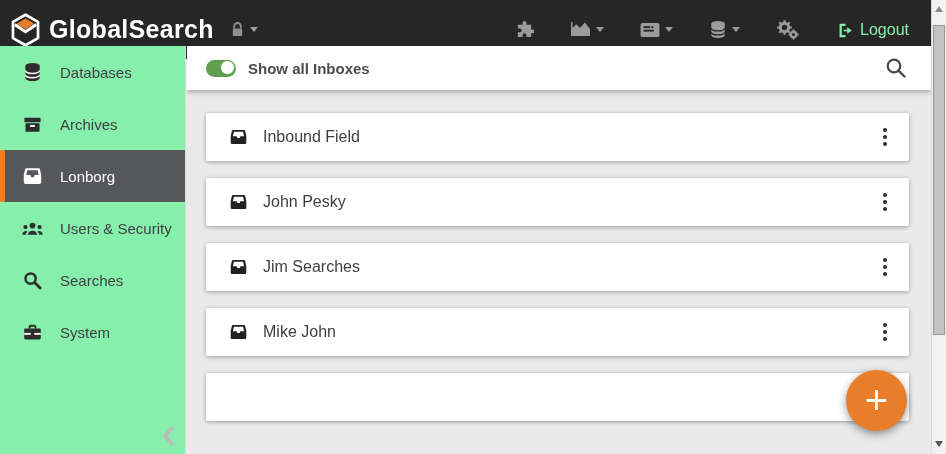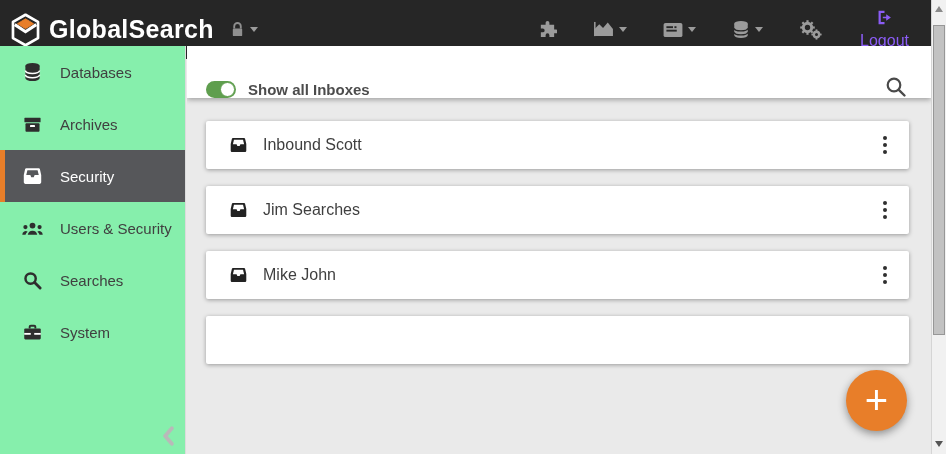--- a/index.html
+++ b/index.html
@@ -15,42 +15,42 @@
   .topbar {
     position: absolute; top: 0; left: 0; width: 931px; height: 59px;
     background: #262626; display: flex; align-items: center; padding: 0 22px 0 10px;
   }
   .logo-wrap { display: flex; align-items: center; gap: 8px; }
   .app-name { color: #ffffff; font-size: 25px; font-weight: 600; letter-spacing: .3px; }
   .lock-menu { display: flex; align-items: center; gap: 5px; margin-left: 16px; color: #8f8f8f; cursor: pointer; }
   .caret { width: 0; height: 0; border-left: 4px solid transparent; border-right: 4px solid transparent; border-top: 5px solid #9b9b9b; }
   .top-icons { margin-left: auto; display: flex; align-items: center; gap: 36px; color: #9b9b9b; }
   .top-icon { display: flex; align-items: center; gap: 5px; cursor: pointer; }
-  .logout { display: flex; align-items: center; gap: 6px; margin-left: 38px; color: #8b5cf6; font-size: 16px; cursor: pointer; flex-direction: column; }
+  .logout { display: flex; align-items: flex-end; gap: 6px; margin-left: 38px; color: #86efac; font-size: 16px; cursor: pointer; }
 
   
   .sidebar {
     position: absolute; top: 46px; left: 0; width: 186px; bottom: 0;
     background: #86efac; border-right: 1px solid #dcdcdc; 
   }
   .side-item {
     height: 52px; display: flex; align-items: center; padding-left: 21px;
     color: #404040; font-size: 15px; cursor: pointer;
   }
   .side-item .s-icon { width: 22px; display: flex; justify-content: center; margin-right: 17px; color: #2e2e2e; }
   .side-item.selected {
     background: #56575a; color: #ffffff; border-left: 5px solid #e87e29; padding-left: 16px;
   }
   .side-item.selected .s-icon { color: #ffffff; }
   .collapse-btn { position: absolute; right: 10px; bottom: 8px; cursor: pointer; }
 
   
   .content { position: absolute; left: 187px; top: 46px; right: 0; bottom: 0; background: #eaeaea; overflow: hidden; }
   .toolbar {
-    height: 52px; background: #ffffff; display: flex; align-items: flex-end;
+    height: 44px; background: #ffffff; display: flex; align-items: center;
     padding: 0 24px 0 19px; box-shadow: 0 2px 5px rgba(0,0,0,.3); position: relative; z-index: 2;
   }
   .toggle { width: 30px; height: 17px; border-radius: 9px; background: #5f9e4e; position: relative; margin-right: 12px; cursor: pointer; flex: none; }
   .toggle .knob {
     position: absolute; top: 0.5px; left: 14px; width: 15px; height: 15px;
     background: #fff; border: 1.5px solid #5f9e4e; border-radius: 50%;
   }
   .toggle-label { font-size: 15px; font-weight: bold; color: #4c4c4c; }
   .toolbar-search { margin-left: auto; color: #4a4a4a; cursor: pointer; display: flex; }
 
@@ -190,21 +190,21 @@
       </span>
       <span>Archives</span>
     </div>
 
     <div class="side-item selected">
       <span class="s-icon">
         <svg width="19" height="18" viewBox="0 0 24 22">
           <path fill="currentColor" fill-rule="evenodd" d="M4.2,1.2 h15.6 c0.8,0 1.3,0.4 1.5,1.1 L23,9.6 V19 c0,1.1 -0.9,2 -2,2 H3 c-1.1,0 -2,-0.9 -2,-2 V9.6 L2.7,2.3 C2.9,1.6 3.4,1.2 4.2,1.2 z M5.6,3.6 L4.1,9.8 h5.2 l1.1,2.7 h3.2 l1.1,-2.7 h5.2 L18.4,3.6 z"></path>
         </svg>
       </span>
-      <span>Security</span>
+      <span>Lonborg</span>
     </div>
 
     <div class="side-item">
       <span class="s-icon">
         <svg width="21" height="15" viewBox="0 0 24 16">
           <circle cx="3.9" cy="6.4" r="2.4" fill="currentColor"></circle>
           <path d="M0.3,15 a4,4.2 0 0,1 6.2,-3.4 a6.4,6.4 0 0,0 -2.5,3.4 z" fill="currentColor"></path>
           <circle cx="20.1" cy="6.4" r="2.4" fill="currentColor"></circle>
           <path d="M23.7,15 a4,4.2 0 0,0 -6.2,-3.4 a6.4,6.4 0 0,1 2.5,3.4 z" fill="currentColor"></path>
           <circle cx="12" cy="4.6" r="3.3" fill="currentColor"></circle>
@@ -259,28 +259,41 @@
     </div>
 
     <div class="list">
 
       <div class="card">
         <span class="c-icon">
           <svg width="17" height="16" viewBox="0 0 24 22">
               <path fill="currentColor" fill-rule="evenodd" d="M4.2,1.2 h15.6 c0.8,0 1.3,0.4 1.5,1.1 L23,9.6 V19 c0,1.1 -0.9,2 -2,2 H3 c-1.1,0 -2,-0.9 -2,-2 V9.6 L2.7,2.3 C2.9,1.6 3.4,1.2 4.2,1.2 z M5.6,3.6 L4.1,9.8 h5.2 l1.1,2.7 h3.2 l1.1,-2.7 h5.2 L18.4,3.6 z"></path>
             </svg>
         </span>
-        <span class="c-name">Inbound Scott</span>
+        <span class="c-name">Inbound Field</span>
         <span class="kebab">
             <i></i>
             <i></i>
             <i></i>
           </span>
       </div>
 
+      <div class="card">
+        <span class="c-icon">
+          <svg width="17" height="16" viewBox="0 0 24 22">
+              <path fill="currentColor" fill-rule="evenodd" d="M4.2,1.2 h15.6 c0.8,0 1.3,0.4 1.5,1.1 L23,9.6 V19 c0,1.1 -0.9,2 -2,2 H3 c-1.1,0 -2,-0.9 -2,-2 V9.6 L2.7,2.3 C2.9,1.6 3.4,1.2 4.2,1.2 z M5.6,3.6 L4.1,9.8 h5.2 l1.1,2.7 h3.2 l1.1,-2.7 h5.2 L18.4,3.6 z"></path>
+            </svg>
+        </span>
+        <span class="c-name">John Pesky</span>
+        <span class="kebab">
+            <i></i>
+            <i></i>
+            <i></i>
+          </span>
+      </div>
 
       <div class="card">
         <span class="c-icon">
           <svg width="17" height="16" viewBox="0 0 24 22">
               <path fill="currentColor" fill-rule="evenodd" d="M4.2,1.2 h15.6 c0.8,0 1.3,0.4 1.5,1.1 L23,9.6 V19 c0,1.1 -0.9,2 -2,2 H3 c-1.1,0 -2,-0.9 -2,-2 V9.6 L2.7,2.3 C2.9,1.6 3.4,1.2 4.2,1.2 z M5.6,3.6 L4.1,9.8 h5.2 l1.1,2.7 h3.2 l1.1,-2.7 h5.2 L18.4,3.6 z"></path>
             </svg>
         </span>
         <span class="c-name">Jim Searches</span>
         <span class="kebab">
             <i></i>

